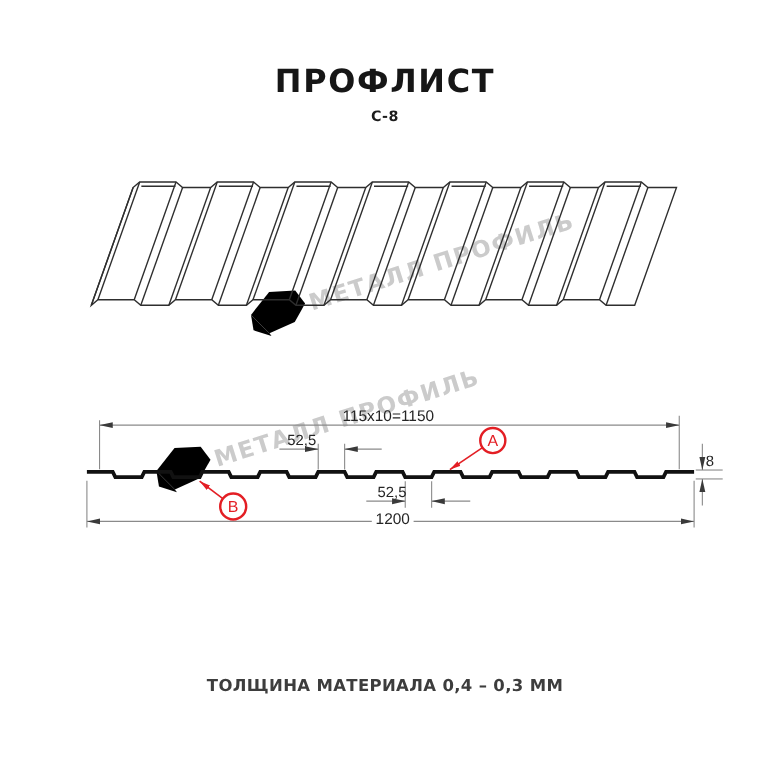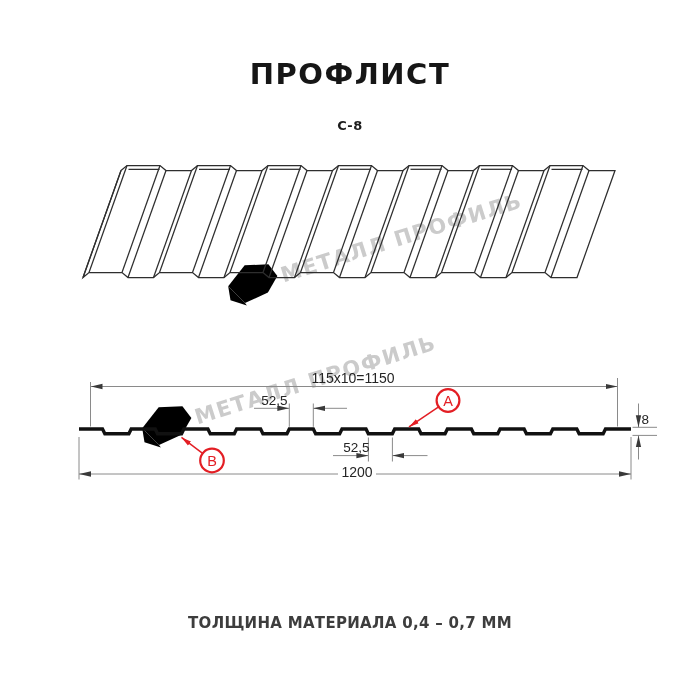--- a/index.html
+++ b/index.html
@@ -1,21 +1,21 @@
 <!DOCTYPE html>
 <html><head>
 <meta charset="utf-8">
 <style>
   html,body{margin:0;padding:0;background:#fff;}
   .page{position:relative;width:700px;height:700px;background:#fff;overflow:hidden;
         font-family:"DejaVu Sans",sans-serif;border-radius:13px;}
   .title{position:absolute;top:57px;left:0;right:0;text-align:center;
          font-size:29px;font-weight:bold;letter-spacing:1.5px;color:#161616;}
   .subtitle{position:absolute;top:99px;left:0;right:0;text-align:center;
-         font-size:13px;font-weight:bold;letter-spacing:0.5px;color:#1c1c1c;margin-top:19px;}
+         font-size:13px;font-weight:bold;letter-spacing:0.5px;color:#1c1c1c;}
   .footer{position:absolute;top:614px;left:0;right:0;text-align:center;
          font-size:15px;font-weight:bold;letter-spacing:0.3px;color:#3d3d3d;}
   svg.drawing{position:absolute;left:0;top:0;}
   
   #g-lines3d line,#g-lines3d path{stroke:#2e2e2e;stroke-width:1.25;fill:none;}
   #g-fill3d path{fill:#ffffff;stroke:none;}
   
   .wm text{font-family:"DejaVu Sans",sans-serif;font-weight:bold;font-size:21px;
            letter-spacing:1.5px;fill:#cbcbcb;}
   
@@ -158,14 +158,14 @@
       </g>
 
       <g class="callout">
         <line x1="202.6" y1="453.3" x2="181.5" y2="437.4" marker-end="url(#arrR)"></line>
         <circle cx="212" cy="460.5" r="11.8"></circle>
         <text x="212" y="465.7">В</text>
       </g>
     </g>
   </svg>
 
-  <div class="footer">ТОЛЩИНА МАТЕРИАЛА 0,4 – 0,7 ММ</div>
+  <div class="footer">ТОЛЩИНА МАТЕРИАЛА 0,4 – 0,3 ММ</div>
 </div>
 
 </body></html>

